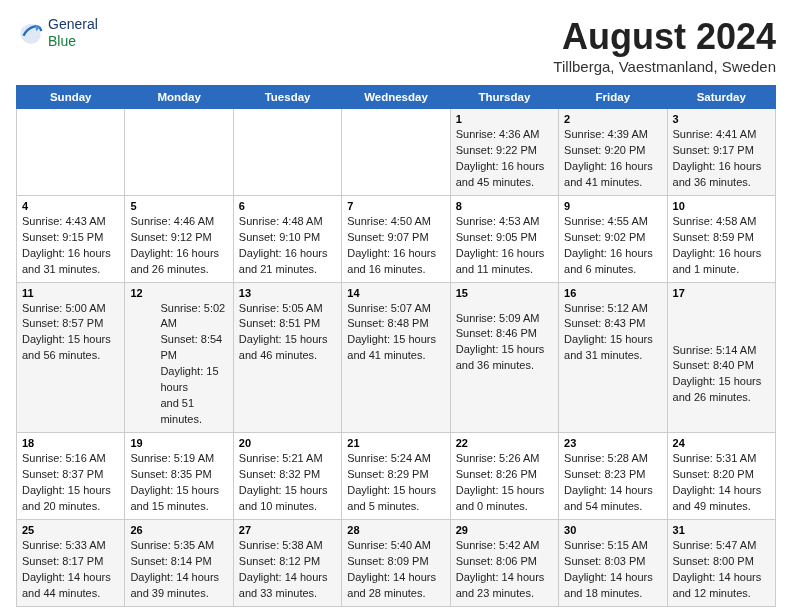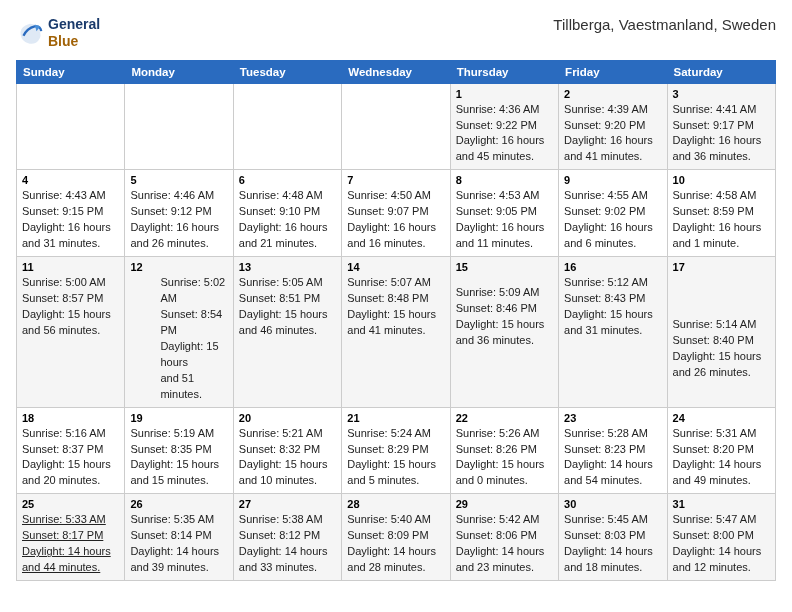--- a/index.html
+++ b/index.html
@@ -16,25 +16,25 @@
       align-items: flex-start;
       margin-bottom: 10px;
     }
     .logo {
       display: flex;
       align-items: center;
       gap: 4px;
     }
     .logo-text {
       font-size: 14px;
-      font-weight: bold;
+      font-weight: normal;
       color: #1a3a6b;
       line-height: 1.2;
     }
-    .logo-text span { color: #a16207; }
+    .logo-text span { color: #15803d; }
     .logo-icon {
       width: 28px;
       height: 28px;
     }
     .title-area {
       text-align: right;
     }
     .month-title {
       font-size: 36px;
       font-weight: bold;
@@ -45,21 +45,21 @@
       color: #333;
     }
     .calendar-table {
       width: 100%;
       border-collapse: collapse;
       font-size: 10.5px;
     }
     .calendar-table th {
       background-color: #2a6bbf;
       color: #fff;
-      text-align: left;
+      text-align: center;
       padding: 5px 6px;
       font-size: 11.5px;
       font-weight: bold;
       border: 1px solid #2a6bbf;
     }
     .calendar-table td {
       border: 1px solid #ccc;
       vertical-align: top;
       padding: 4px 5px;
       width: calc(100% / 7);
@@ -97,20 +97,21 @@
       <path d="M15 5 Q22 5 25 12 Q28 18 24 23 Q20 28 13 26 Q6 24 5 17 Q4 10 10 7 Z" fill="#2a6bbf" opacity="0.15"></path>
       <path d="M8 18 Q12 10 20 8 Q26 7 27 13" stroke="#2a6bbf" stroke-width="2.5" fill="none"></path>
       <path d="M20 6 L26 8 L22 13 Z" fill="#4a90d9"></path>
     </svg>
     <div class="logo-text">
       <div>General</div>
       <div><span>Blue</span></div>
     </div>
   </div>
   <div class="title-area">
+    <div class="month-title">August 2024</div>
     <div class="location-title">Tillberga, Vaestmanland, Sweden</div>
   </div>
 </div>
 
 <table class="calendar-table">
   <thead>
     <tr>
     <th>Sunday</th>
         <th>Monday</th>
         <th>Tuesday</th>
@@ -297,21 +298,21 @@
           <span class="day-number">24</span>
           <div class="day-info" style="white-space: pre-line;">Sunrise: 5:31 AM
 Sunset: 8:20 PM
 Daylight: 14 hours
 and 49 minutes.</div>
         </td>
       </tr>
       <tr>
         <td>
           <span class="day-number">25</span>
-          <div class="day-info" style="white-space: pre-line; text-decoration: underline;">Sunrise: 5:33 AM
+          <div class="day-info" style="white-space: pre-line;">Sunrise: 5:33 AM
 Sunset: 8:17 PM
 Daylight: 14 hours
 and 44 minutes.</div>
         </td>
         <td>
           <span class="day-number">26</span>
           <div class="day-info" style="white-space: pre-line;">Sunrise: 5:35 AM
 Sunset: 8:14 PM
 Daylight: 14 hours
 and 39 minutes.</div>
@@ -332,21 +333,21 @@
         </td>
         <td>
           <span class="day-number">29</span>
           <div class="day-info" style="white-space: pre-line;">Sunrise: 5:42 AM
 Sunset: 8:06 PM
 Daylight: 14 hours
 and 23 minutes.</div>
         </td>
         <td>
           <span class="day-number">30</span>
-          <div class="day-info" style="white-space: pre-line;">Sunrise: 5:45 AM
+          <div class="day-info" style="white-space: pre-line;">Sunrise: 5:15 AM
 Sunset: 8:03 PM
 Daylight: 14 hours
 and 18 minutes.</div>
         </td>
         <td>
           <span class="day-number">31</span>
           <div class="day-info" style="white-space: pre-line;">Sunrise: 5:47 AM
 Sunset: 8:00 PM
 Daylight: 14 hours
 and 12 minutes.</div>

